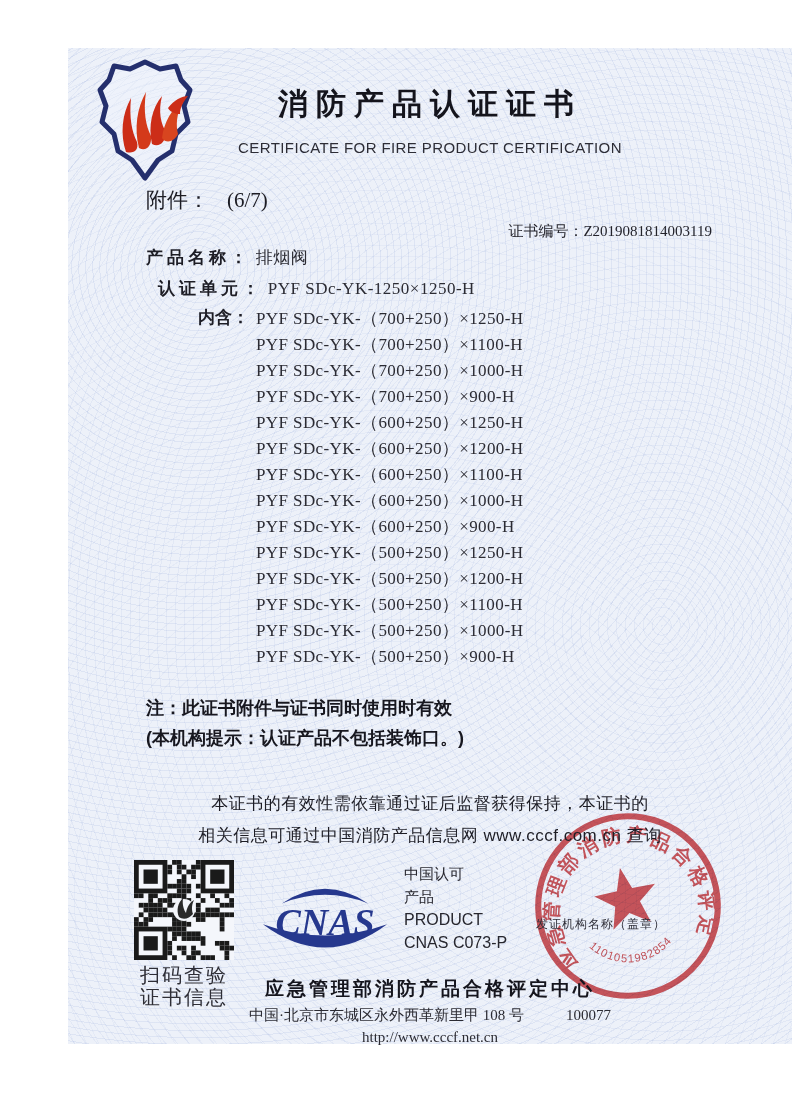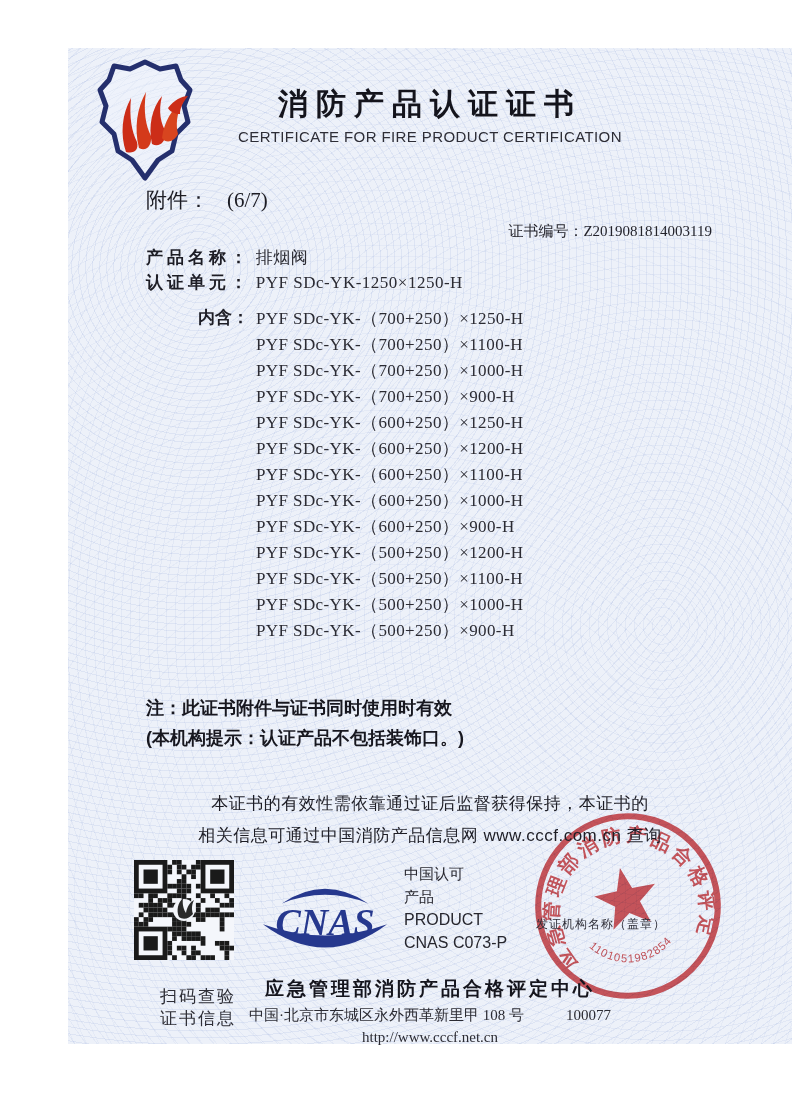--- a/index.html
+++ b/index.html
@@ -14,49 +14,49 @@
     background-image:
       repeating-radial-gradient(circle at 18% 22%, rgba(125,150,210,0.14) 0 1px, transparent 1px 7px),
       repeating-radial-gradient(circle at 82% 58%, rgba(125,150,210,0.10) 0 1px, transparent 1px 9px),
       repeating-radial-gradient(circle at 45% 85%, rgba(125,150,210,0.08) 0 1px, transparent 1px 11px);
   }
 
   .logo-box { position:absolute; left:16px; top:8px; width:122px; height:130px; }
 
   .title-block { position:absolute; left:0; top:36px; width:100%; text-align:center; }
   .cn-title { font-size:30px; font-weight:bold; color:#14141c; letter-spacing:8px; }
-  .en-title { margin-top:3px; font-size:15px; color:#2d2d36; letter-spacing:0.4px; }
+  .en-title { margin-top:14px; font-size:15px; color:#2d2d36; letter-spacing:0.4px; }
 
   .attachment { position:absolute; left:78px; top:138px; font-size:21px; color:#1c1c24;
                 font-family:"Liberation Serif", serif;text-align:right; }
   .attachment .att-value { margin-left:18px; }
 
   .cert-no { position:absolute; right:80px; top:174px; font-size:15px; color:#23232b;
              font-family:"Liberation Serif", serif; }
 
   .field-row { position:absolute; left:78px; font-size:17px; color:#1d1d25; white-space:nowrap;text-align:center; }
   .field-label { font-weight:bold; letter-spacing:4px; font-family:"Liberation Sans", sans-serif; }
   .field-value { font-family:"Liberation Serif", serif; letter-spacing:0.5px; color:#2b2b33; }
   .row-product { top:198px; }
-  .row-unit    { top:223px; }
+  .row-unit    { top:229px;margin-left:12px; }
   .row-contains{ top:258px; left:130px; }
   .row-contains .field-label { letter-spacing:0; }
 
   .model-list { position:absolute; left:188px; top:258px; font-family:"Liberation Serif", serif;
                 font-size:17px; color:#2b2b33; line-height:26px; letter-spacing:0.4px; }
 
   .notes { position:absolute; left:78px; top:645px; font-weight:bold; font-size:18px;
            color:#17171f; line-height:30px; }
 
   .validity { position:absolute; left:0; top:740px; width:100%; text-align:center;
               font-size:17px; color:#1d1d25; line-height:32px; z-index:3; letter-spacing:0.5px; }
 
   
   .qr-box { position:absolute; left:64px; top:812px; width:104px; text-align:center; z-index:2; }
-  .qr-caption { margin-top:22px; font-size:17px; color:#2e2e36; letter-spacing:2px; line-height:22px;text-align:right; }
+  .qr-caption { margin-top:0; font-size:20px; color:#2e2e36; letter-spacing:2px; line-height:22px; }
 
   .cnas-logo { position:absolute; left:188px; top:826px; width:138px; height:90px; z-index:2; }
   .cnas-text { position:absolute; left:336px; top:814px; font-size:15px; color:#26262e;
                line-height:23px; z-index:2; }
   .cnas-text .lat { font-size:16px; }
 
   .seal { position:absolute; left:460px; top:758px; width:200px; height:200px; z-index:2;
           mix-blend-mode:multiply; opacity:0.92; transform:rotate(-12deg); }
   .seal-overlay { position:absolute; left:468px; top:868px; width:230px; font-size:12px;
                   color:#30303a; letter-spacing:1px; z-index:4; white-space:nowrap;
@@ -120,20 +120,21 @@
     <div class="model-list">
       <div>PYF SDc-YK-（700+250）×1250-H</div>
       <div>PYF SDc-YK-（700+250）×1100-H</div>
       <div>PYF SDc-YK-（700+250）×1000-H</div>
       <div>PYF SDc-YK-（700+250）×900-H</div>
       <div>PYF SDc-YK-（600+250）×1250-H</div>
       <div>PYF SDc-YK-（600+250）×1200-H</div>
       <div>PYF SDc-YK-（600+250）×1100-H</div>
       <div>PYF SDc-YK-（600+250）×1000-H</div>
       <div>PYF SDc-YK-（600+250）×900-H</div>
+      <div>PYF SDc-YK-（500+250）×1250-H</div>
       <div>PYF SDc-YK-（500+250）×1200-H</div>
       <div>PYF SDc-YK-（500+250）×1100-H</div>
       <div>PYF SDc-YK-（500+250）×1000-H</div>
       <div>PYF SDc-YK-（500+250）×900-H</div>
     </div>
 
     <div class="notes">
       <div>注：此证书附件与证书同时使用时有效</div>
       <div>(本机构提示：认证产品不包括装饰口。)</div>
     </div>

